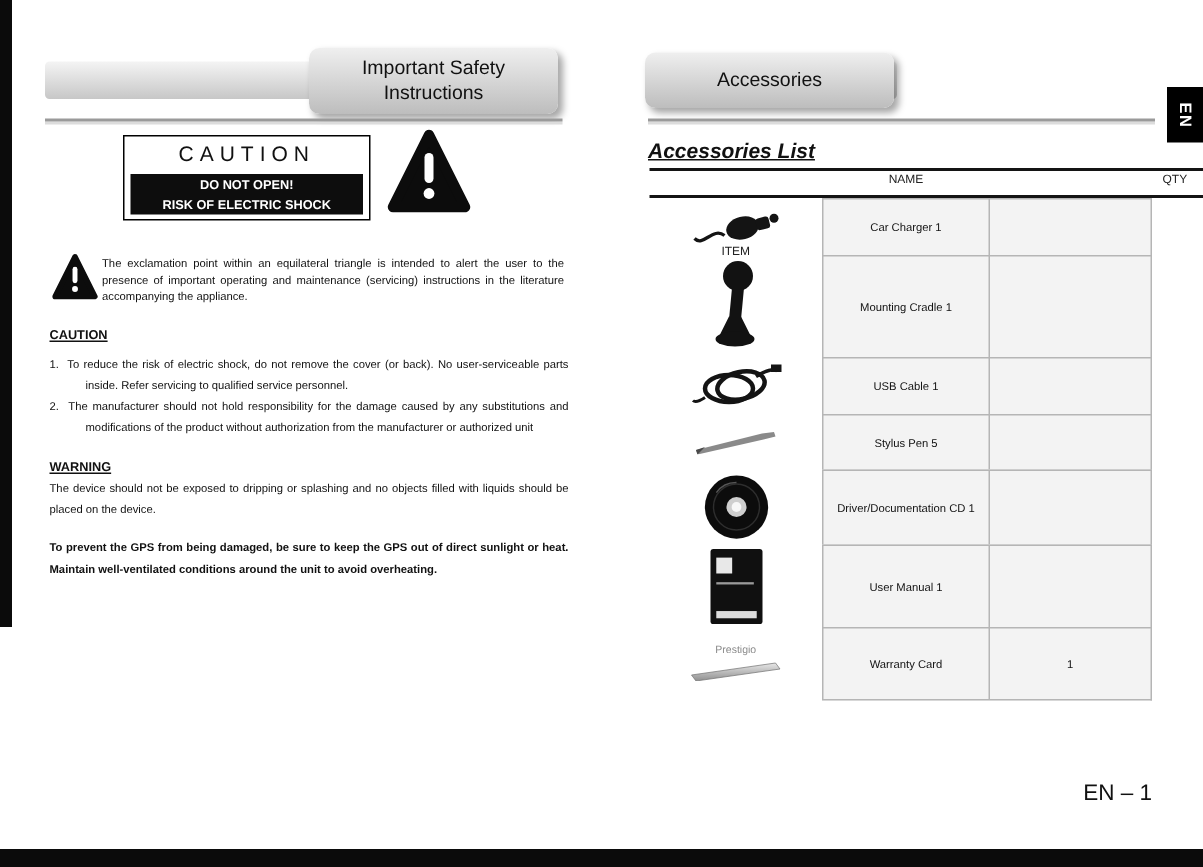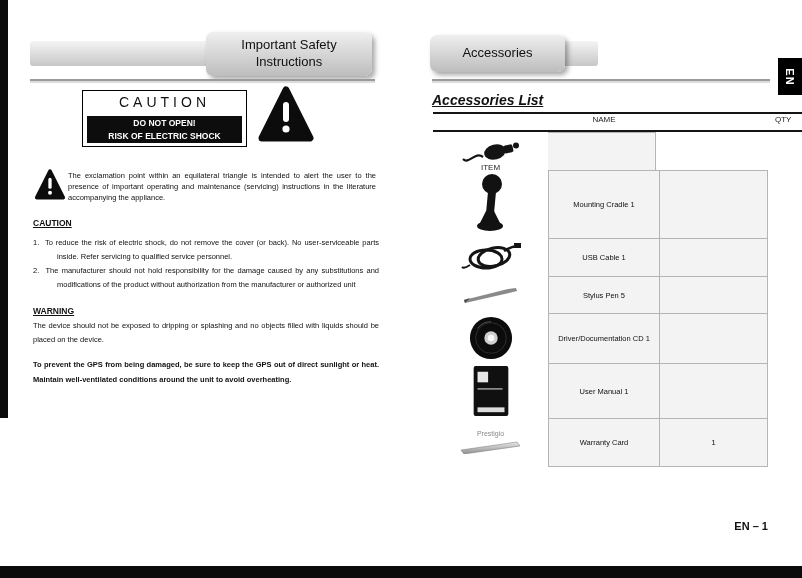--- a/index.html
+++ b/index.html
@@ -40,37 +40,37 @@
   .thead-line{left:433px;width:369px;height:2px;background:#141414;}
   .thead-label{top:115px;font-size:8px;text-align:center;color:#222;}
   .tbody{left:433px;top:132px;width:369px;}
   .trow{display:flex;align-items:stretch;}
   .c-item{width:115px;display:flex;flex-direction:column;align-items:center;justify-content:center;}
   .c-name{width:112px;border:1px solid #b5b5b5;background:#f3f3f3;display:flex;align-items:center;
       justify-content:center;text-align:center;font-size:7.5px;padding:2px;box-sizing:border-box;margin-bottom:-1px;}
   .c-qty{width:108px;border:1px solid #b5b5b5;border-left:none;background:#f3f3f3;display:flex;align-items:center;
       justify-content:center;font-size:7.5px;box-sizing:border-box;margin-bottom:-1px;}
   .brand-gray{color:#8a8a8a;font-size:7px;margin-bottom:3px;}
-  .pagenum{left:688px;top:520px;width:80px;text-align:right;font-size:11px;font-weight:bold;}
+  .pagenum{left:688px;top:520px;width:80px;text-align:right;font-size:15px;font-weight:normal;}
 </style>
 </head>
 <body>
 
 <div id="page">
 
   <div class="abs edge-left"></div>
   <div class="abs edge-bottom"></div>
 
   <div class="abs band" style="left:30px;top:41px;width:180px;"></div>
   <div class="abs banner-box" style="left:206px;top:32px;width:166px;height:44px;">Important Safety
 Instructions</div>
   <div class="abs rule" style="left:30px;top:79px;width:345px;"></div>
 
   <div class="abs band" style="left:440px;top:41px;width:158px;"></div>
-  <div class="abs banner-box" style="left:430px;top:35px;width:135px;height:37px;">Accessories</div>
+  <div class="abs banner-box" style="left:430px;top:35px;width:166px;height:37px;">Accessories</div>
   <div class="abs rule" style="left:432px;top:79px;width:338px;"></div>
 
   <div class="abs entab">
     <span>EN</span>
   </div>
 
   <div class="abs cbox">
     <div class="cbox-title">CAUTION</div>
     <div class="cbox-black">
       <div>DO NOT OPEN!</div>
@@ -117,20 +117,21 @@
 
     <div class="trow" style="height:38px;">
       <div class="c-item">
         <svg width="60" height="36" viewBox="0 0 60 36">
           <path d="M2 26 C8 32 14 18 22 24" stroke="#141414" stroke-width="2.2" fill="none"></path>
           <ellipse cx="34" cy="19" rx="11" ry="7.5" fill="#141414" transform="rotate(-14 34 19)"></ellipse>
           <rect x="43" y="12" width="9" height="8" rx="2" fill="#141414" transform="rotate(-14 47 16)"></rect>
           <circle cx="55" cy="12.5" r="3" fill="#141414"></circle>
         </svg>
       </div>
+      <div class="c-name">Car Charger  1</div>
       <div class="c-qty"></div>
     </div>
 
     <div class="trow" style="height:68px;">
       <div class="c-item">
         <svg width="40" height="62" viewBox="0 0 40 62">
           <circle cx="21" cy="11" r="10" fill="#121212"></circle>
           <path d="M17 19 L25 19 L23 40 L15 40 Z" fill="#121212"></path>
           <path d="M15 38 L23 38 L30 52 L8 52 Z" fill="#121212"></path>
           <ellipse cx="19" cy="53" rx="13" ry="5" fill="#121212"></ellipse>

